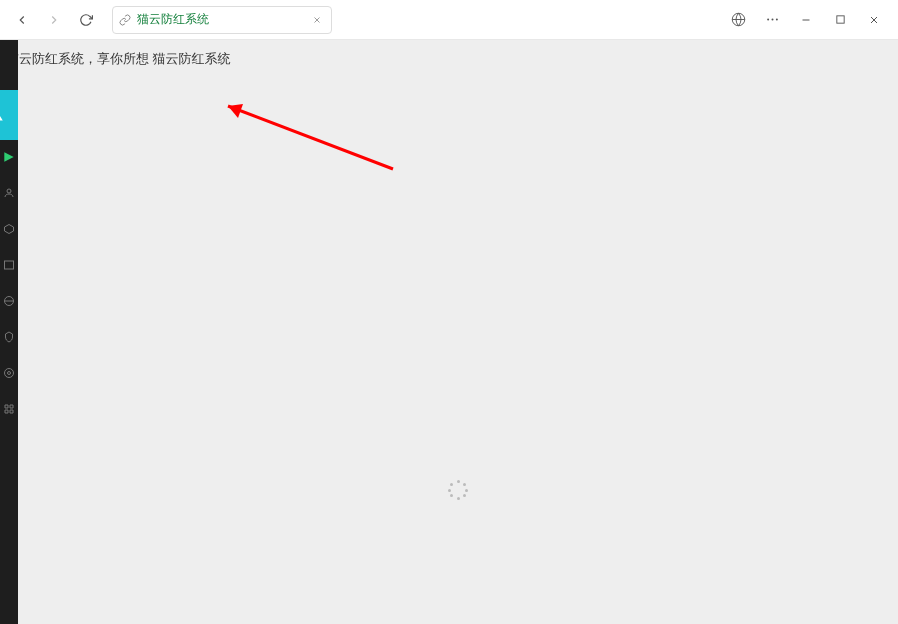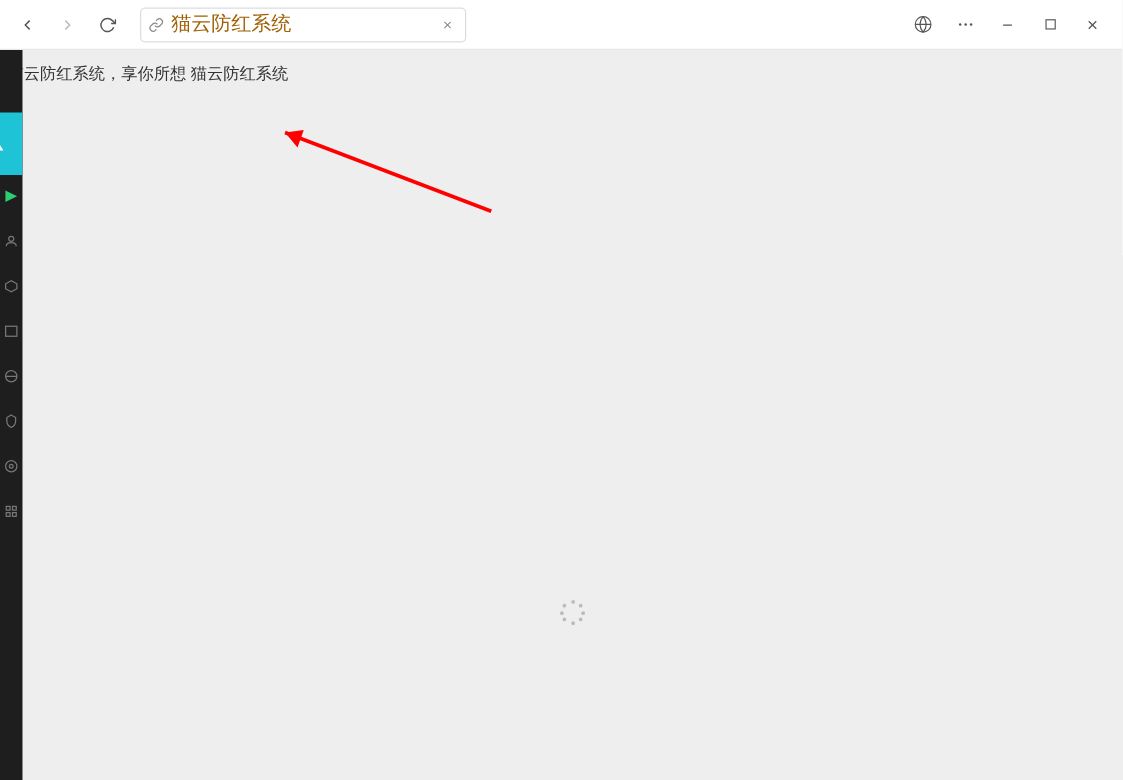--- a/index.html
+++ b/index.html
@@ -43,22 +43,22 @@
       border-radius: 4px;
       display: flex;
       align-items: center;
       padding: 0 6px;
       gap: 6px;
       background: #fff;
     }
     .addr-link-icon { color: #888; flex-shrink: 0; display: flex; }
     .addr-text {
       flex: 1;
-      font-size: 16px;
-      color: #a16207;
+      font-size: 12px;
+      color: #15803d;
       white-space: nowrap;
       overflow: hidden;
       outline: none;
       border: none;
       background: transparent;
     }
     .addr-clear {
       color: #888;
       cursor: pointer;
       display: flex;

